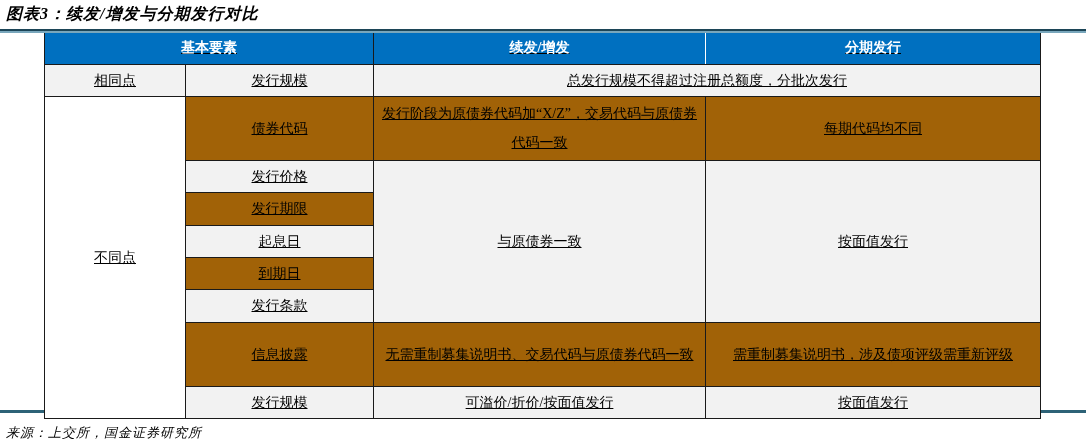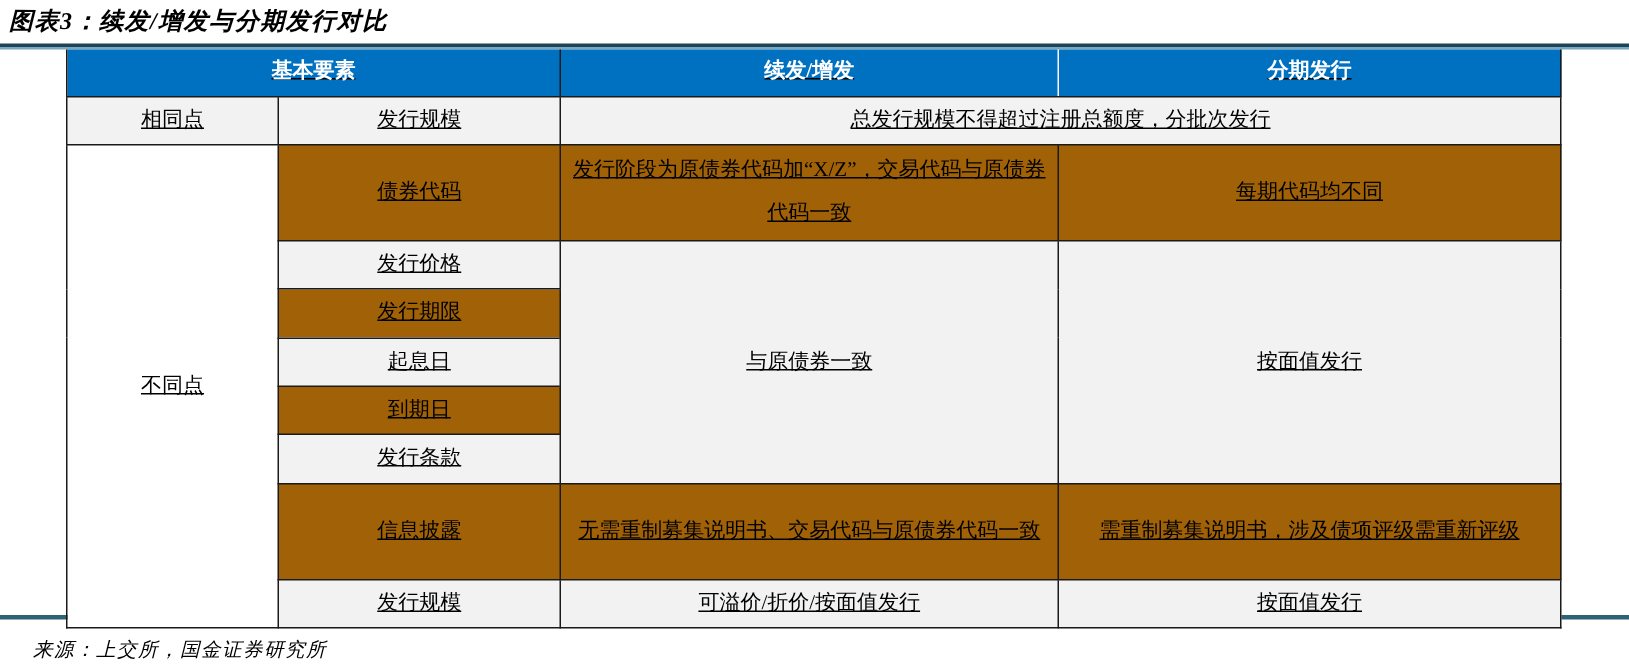--- a/index.html
+++ b/index.html
@@ -60,21 +60,21 @@
   .cmp tr.gray  td { background: #F2F2F2; }
   .cmp tr.white td { background: #a16207; }
   .cmp td.force-white { background: #ffffff !important; }
   .cmp td.force-gray  { background: #F2F2F2 !important; }
   .cmp .h-single { height: 31px; }
   .cmp .h-band   { height: 31px; }
   .cmp .h-double { height: 64px; }
   .cmp .h-last   { height: 25px; }
   .source-note {
     position: absolute;
-    top: 424px; left: 22px;
+    top: 424px; left: 6px;
     font-size: 13px;
     font-style: italic;
     letter-spacing: 1px;
     white-space: nowrap;
   }
 </style>
 </head>
 <body>
 
 <div class="page-title">图表3：续发/增发与分期发行对比</div>

